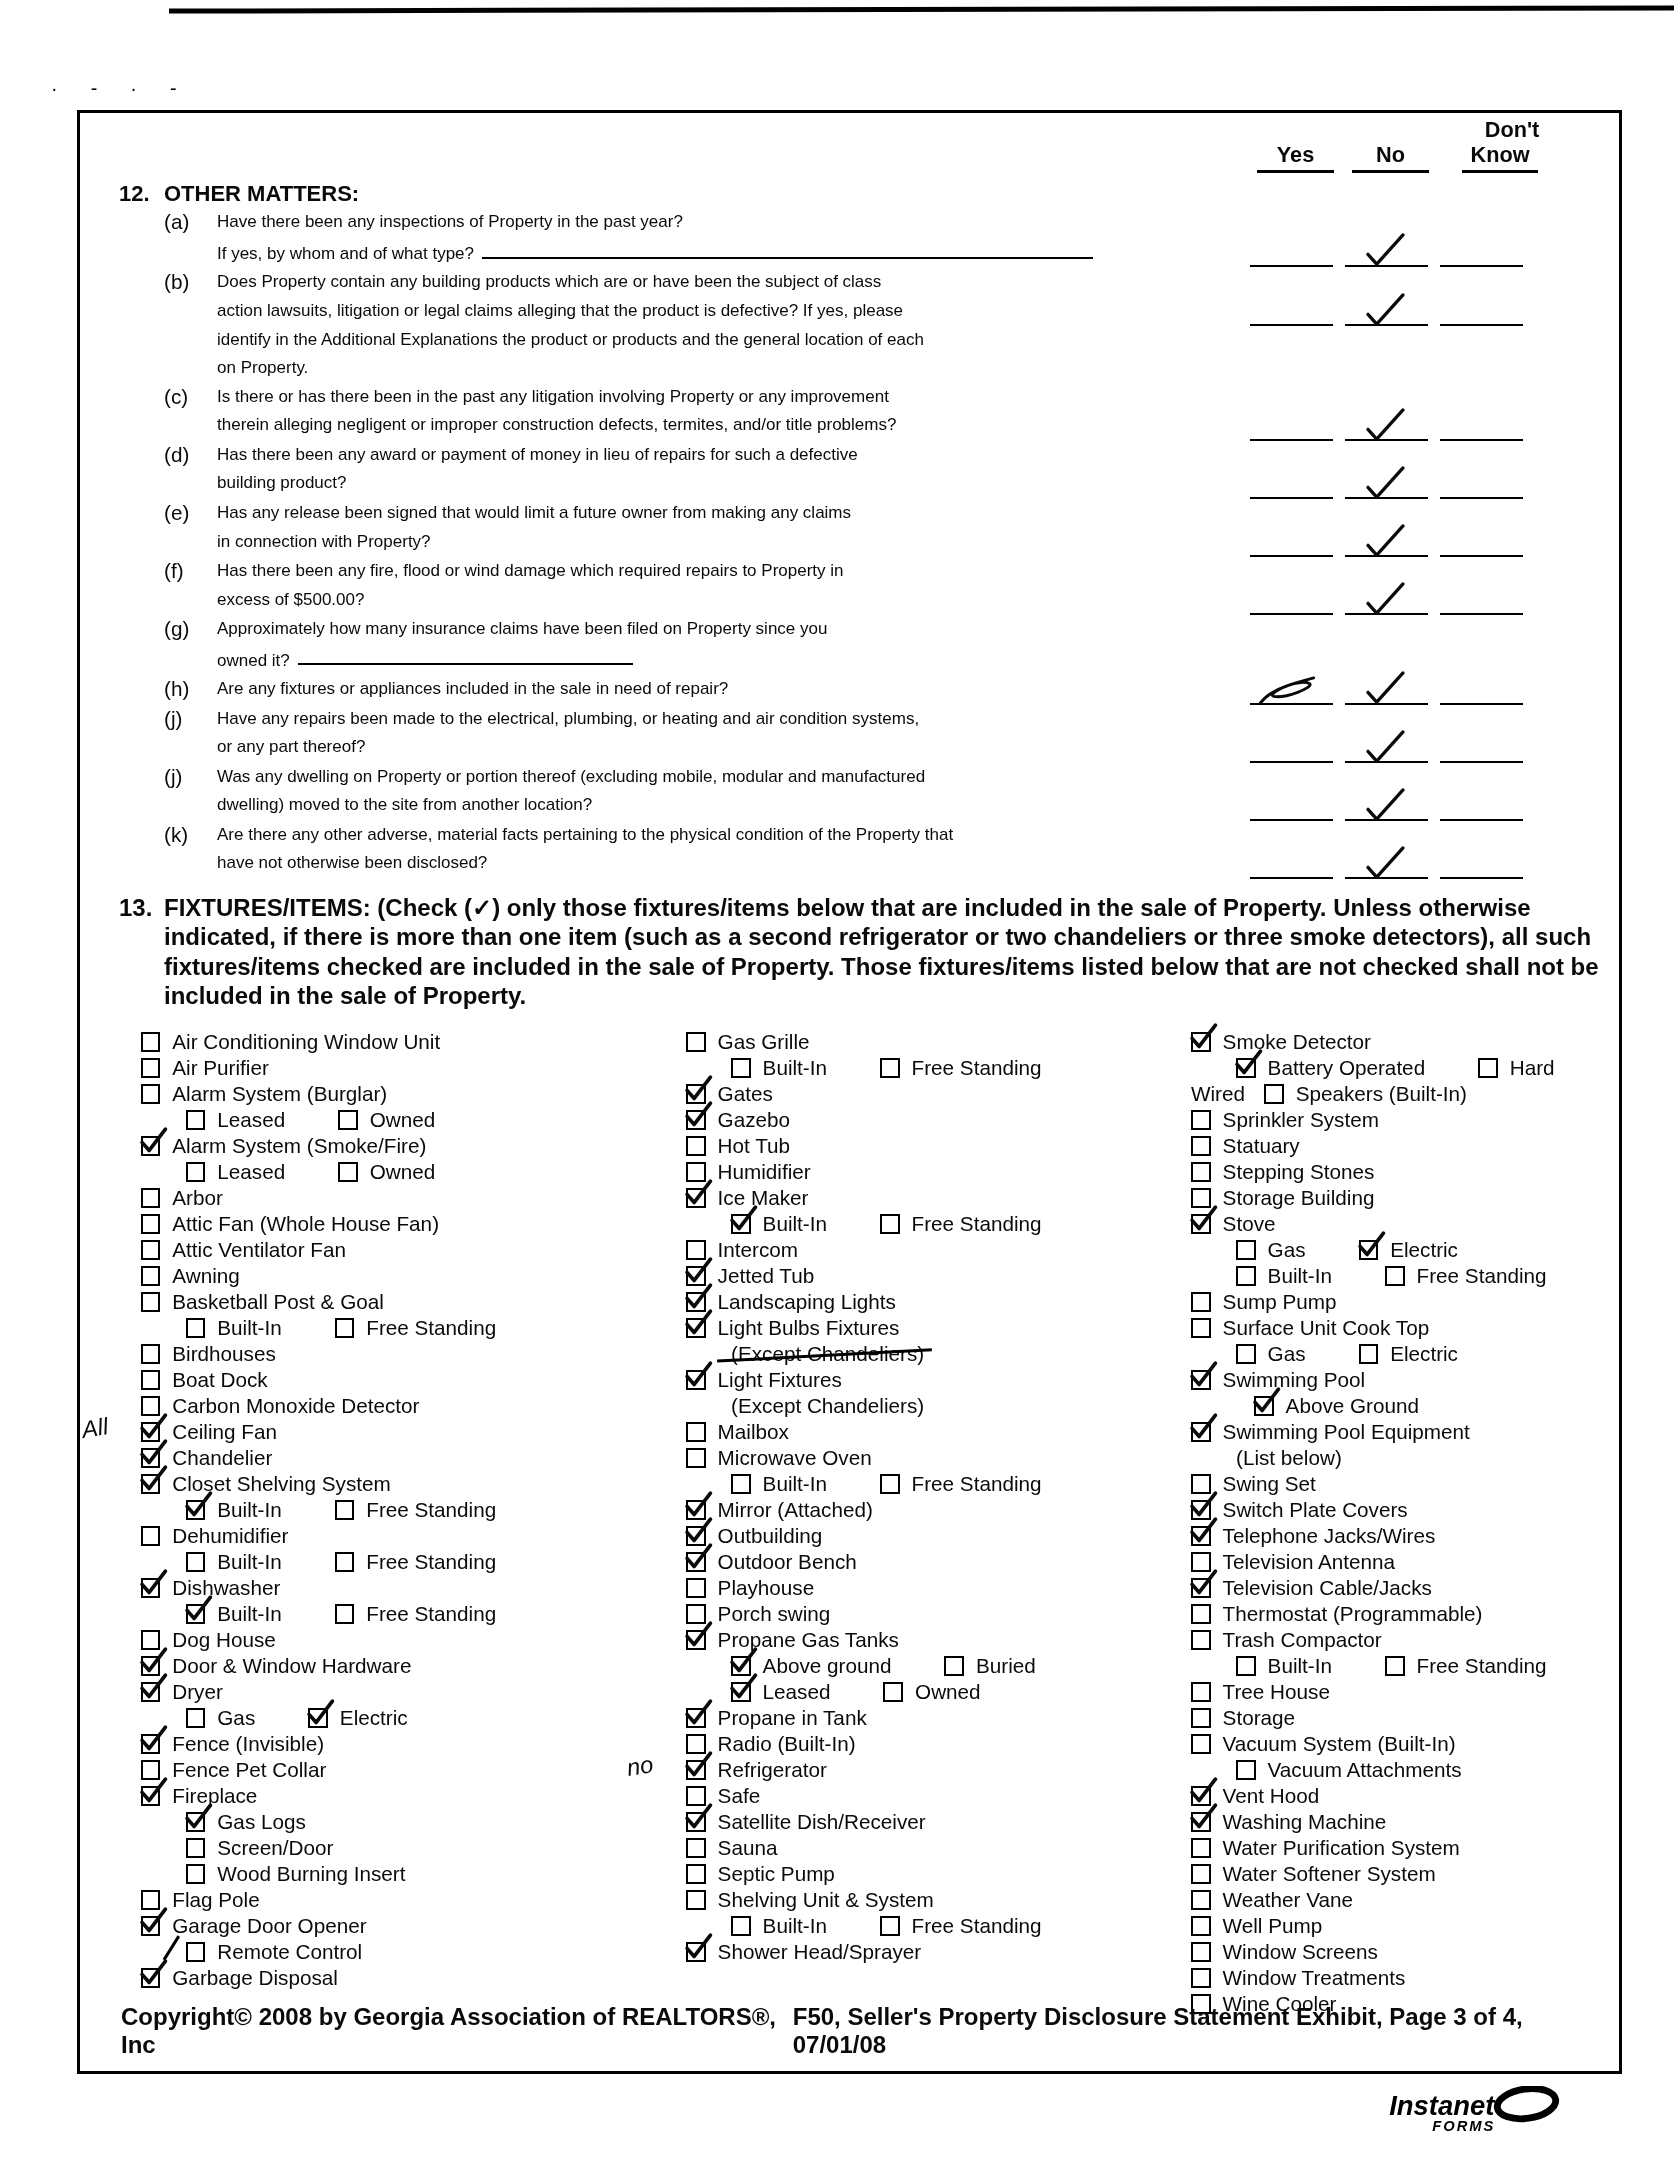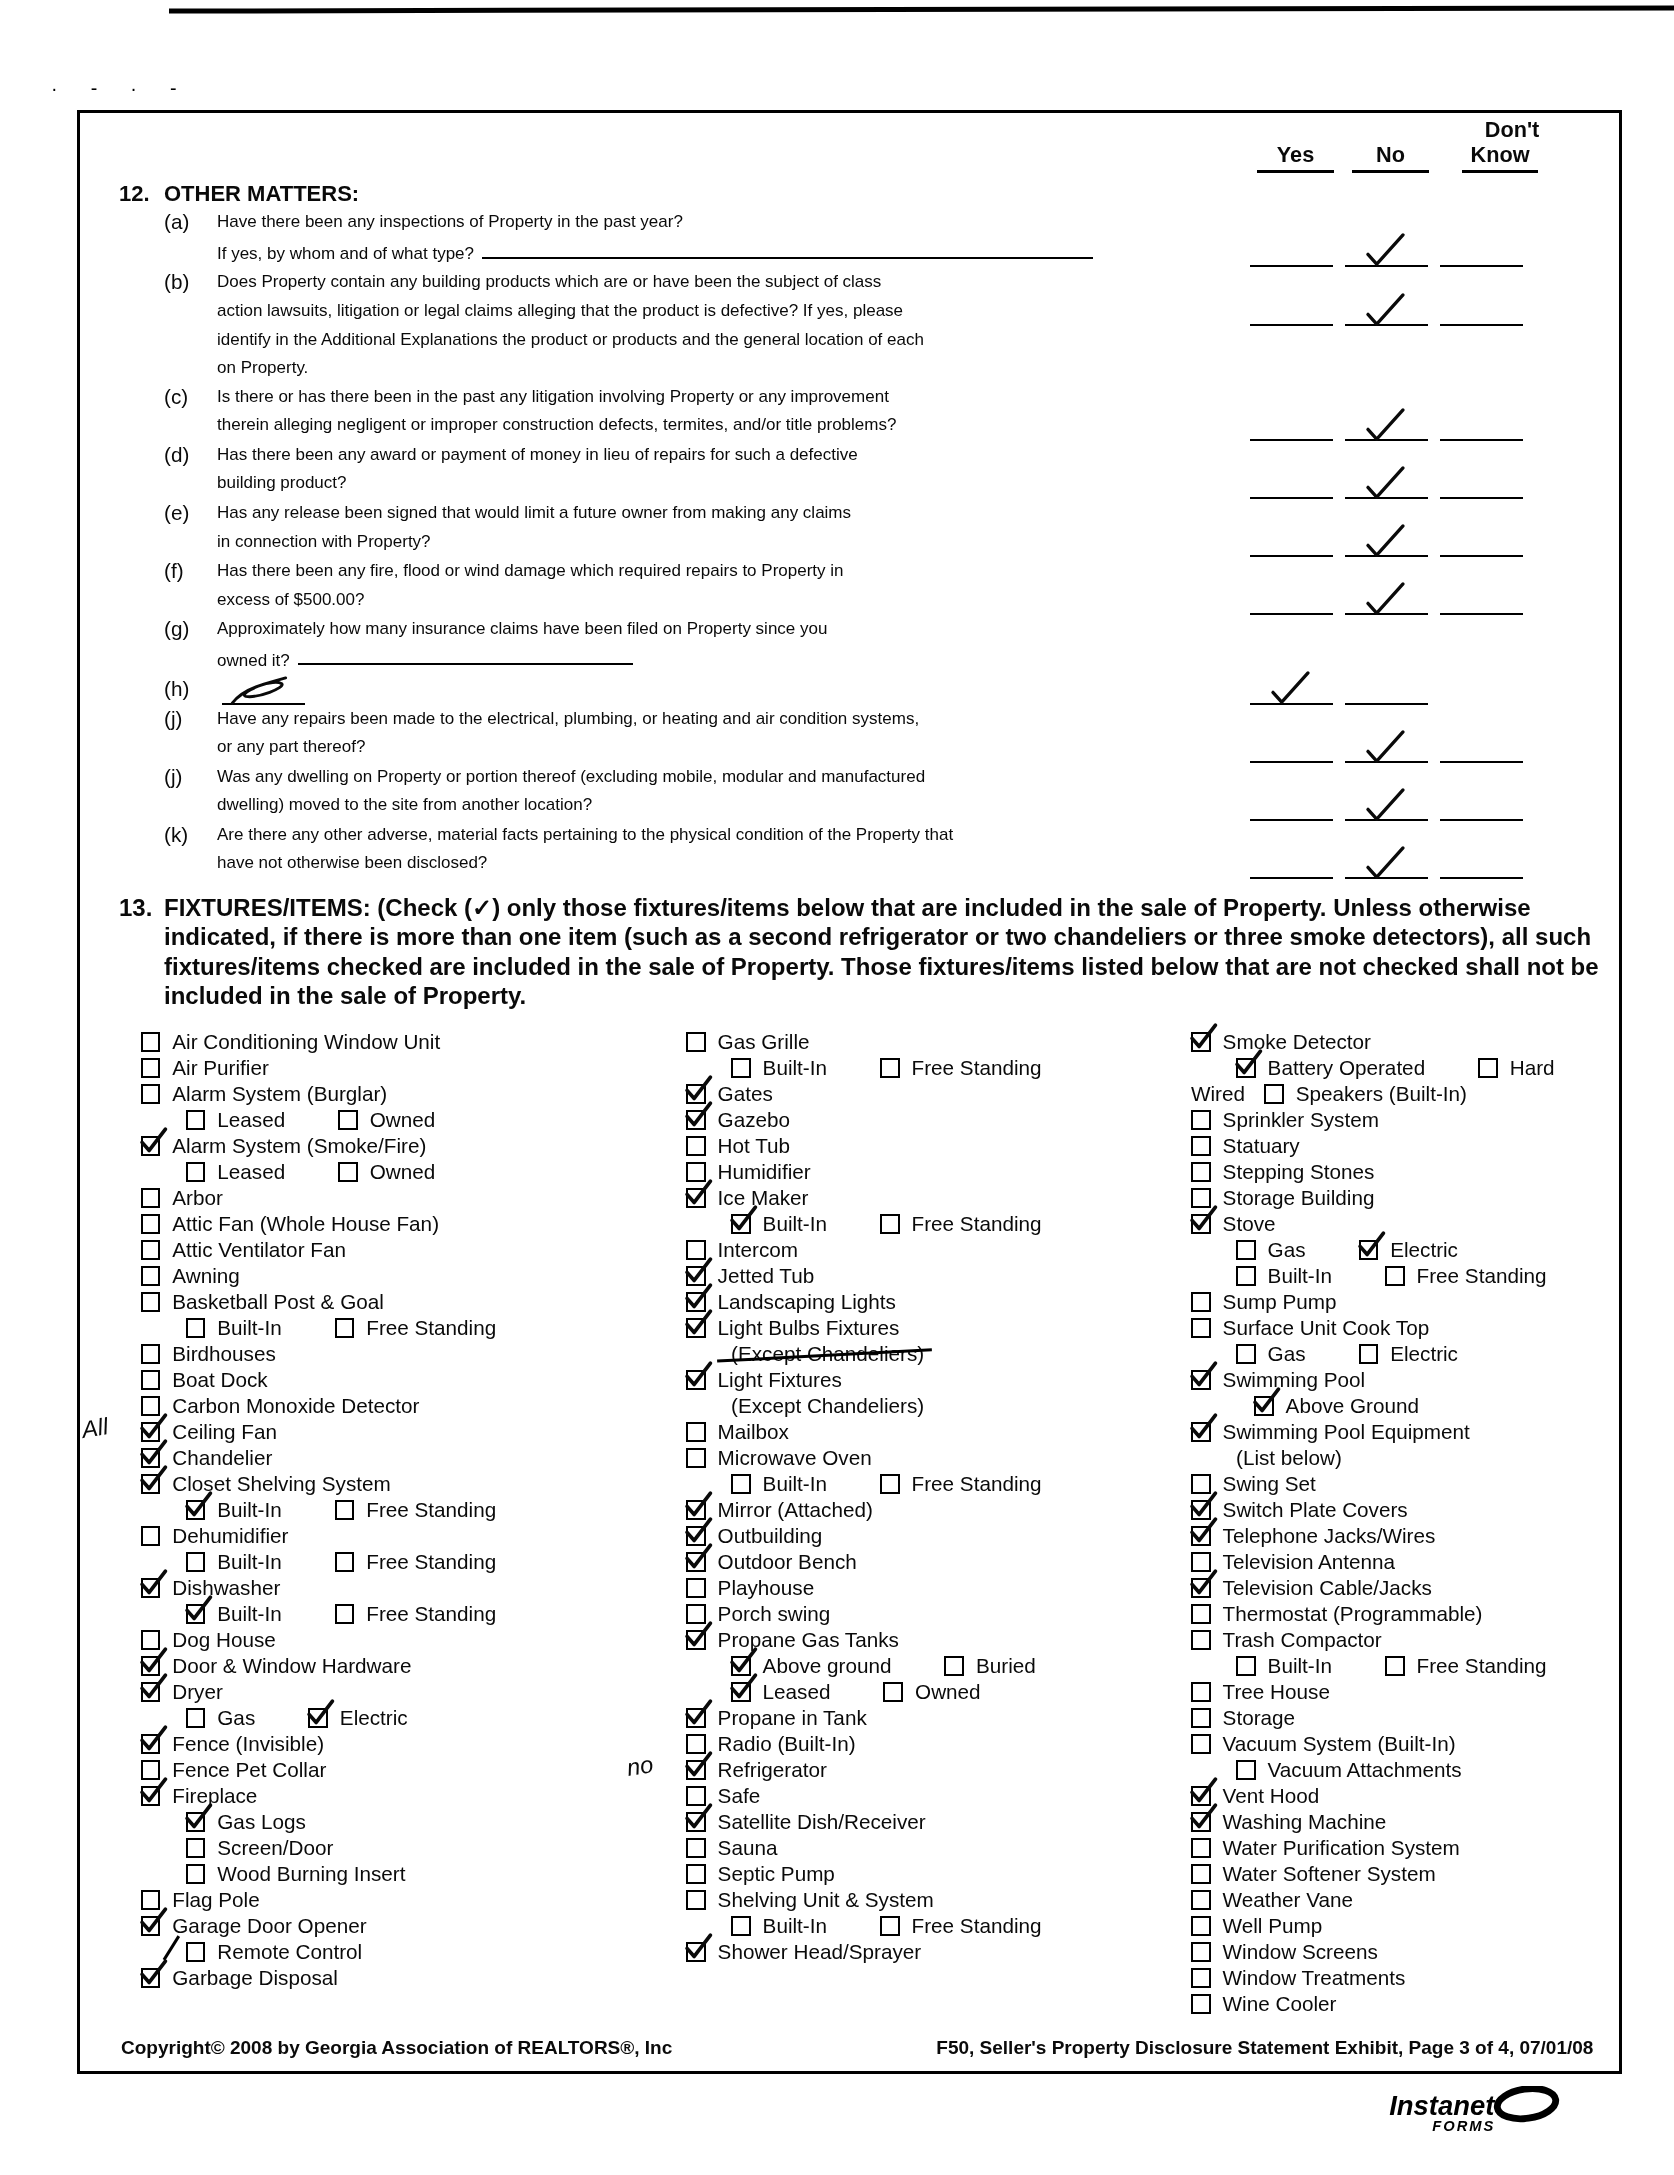--- a/index.html
+++ b/index.html
@@ -51,21 +51,21 @@
   .cbx{width:15.8px;height:15.8px;border:2.6px solid #000;display:inline-block;position:relative;margin:3px 11.8px 0 0;flex:none;}
   .tick{position:absolute;left:-4.9px;top:-11.8px;width:30.5px;height:28.6px;overflow:visible;}
   .tick path{stroke:#0a0a0a;stroke-width:3.6;fill:none;stroke-linecap:round;stroke-linejoin:round;}
   .pre{margin-right:19px;}
   .ann{position:absolute;left:-59px;top:-3px;font-size:23.6px;font-style:italic;transform:rotate(-9deg);}
   .ann-slash{position:absolute;left:29.6px;top:-4.9px;width:3px;height:27.6px;background:#000;transform:rotate(32deg);}
   .strike{position:relative;display:inline-block;}
   .strike::after{content:'';position:absolute;left:-13.8px;right:-7.9px;top:52%;height:3.4px;background:#000;transform:rotate(-3deg);}
 
   
-  .footer{position:absolute;bottom:11.8px;left:41px;right:25.6px;display:flex;justify-content:space-between;font-weight:bold;font-size:19px;}
+  .footer{position:absolute;bottom:11.8px;left:41px;right:25.6px;display:flex;justify-content:space-between;font-weight:bold;font-size:24px;}
 
   
   .logo{position:absolute;left:1387px;top:2086px;width:177px;height:51px;}
   .logo svg text{fill:#000;}
 </style>
 </head>
 <body>
 
 <div class="page">
   <div class="top-rule"></div>
@@ -206,20 +206,21 @@
               <div></div>
               <div class="q-label">(g)</div>
               <div class="q-text"><span>Approximately how many insurance claims have been filed on Property since you</span><br><span>owned it?</span><span class="iblank" style="width: 335px;"></span></div>
               <div class="a-cell"></div>
               <div class="a-cell"></div>
               <div class="a-cell"></div>
             </div>
             <div class="q-row">
               <div></div>
               <div class="q-label">(h)</div>
+              <div class="q-text"><span>Are any fixtures or appliances included in the sale in need of repair?</span></div>
               <div class="a-cell">
                 <div class="a-blank" style="margin-top: 2px;">
                   <svg class="scrib" viewBox="0 0 64 34">
                     <path d="M6 28 C18 12 50 3 57 8 C61 12 32 23 20 21 C13 19 30 10 50 5 L61 2"></path>
                   </svg>
                 </div>
               </div>
               <div class="a-cell">
                 <div class="a-blank" style="margin-top: 2px;">
                   <svg class="ans-tick" viewBox="0 0 48 38">

